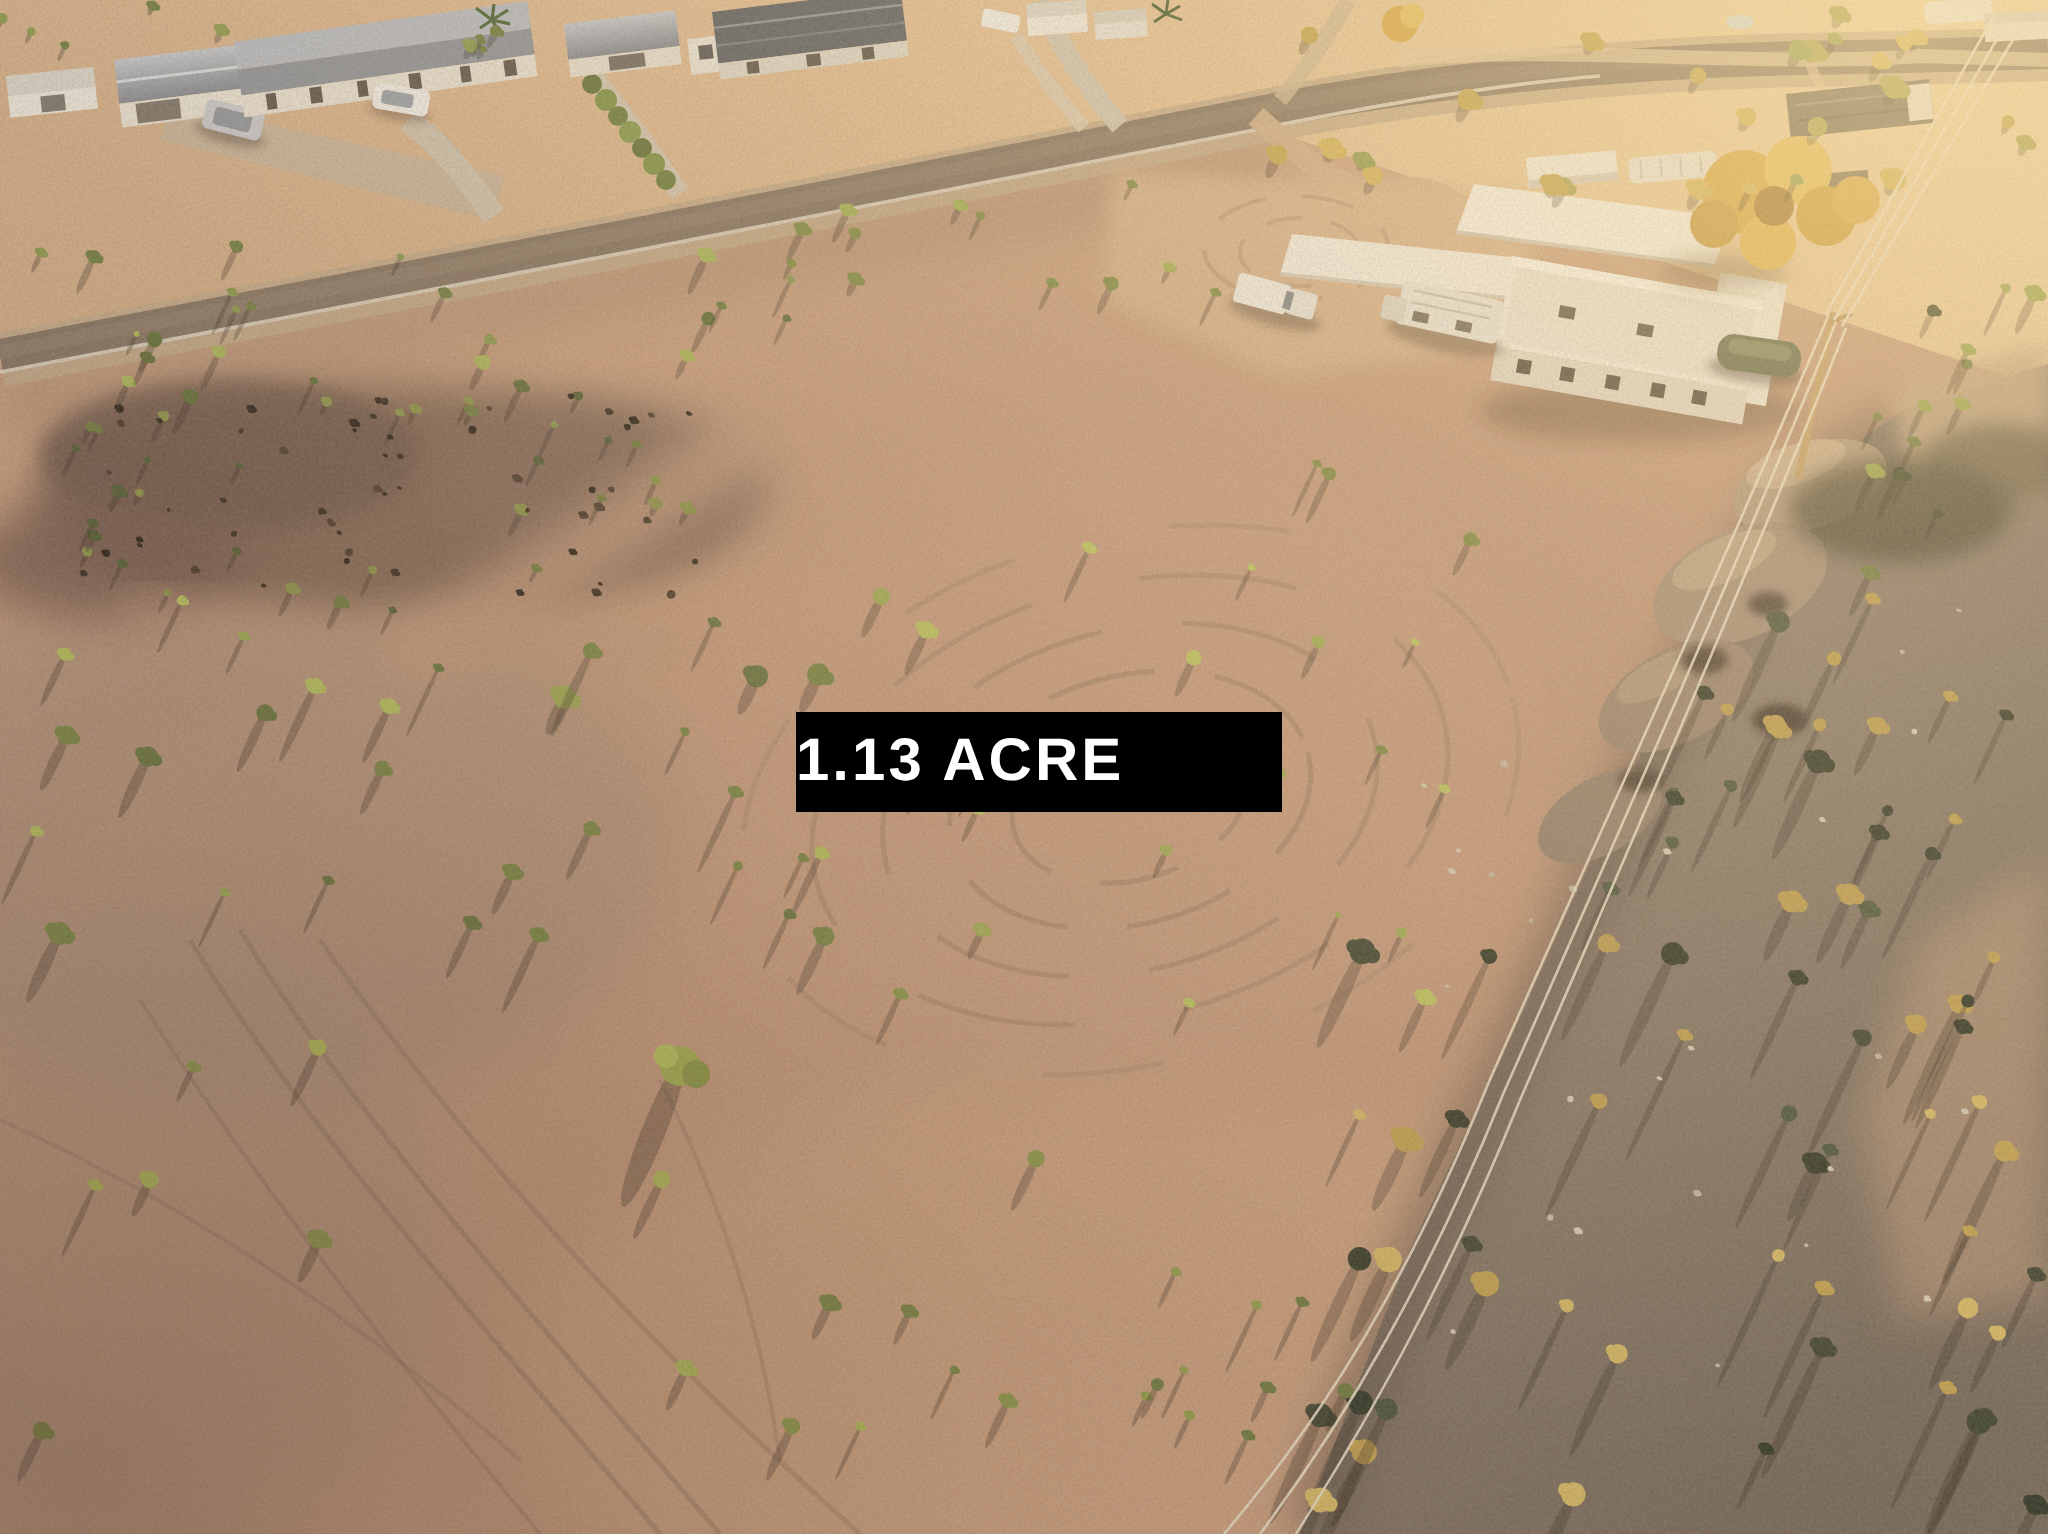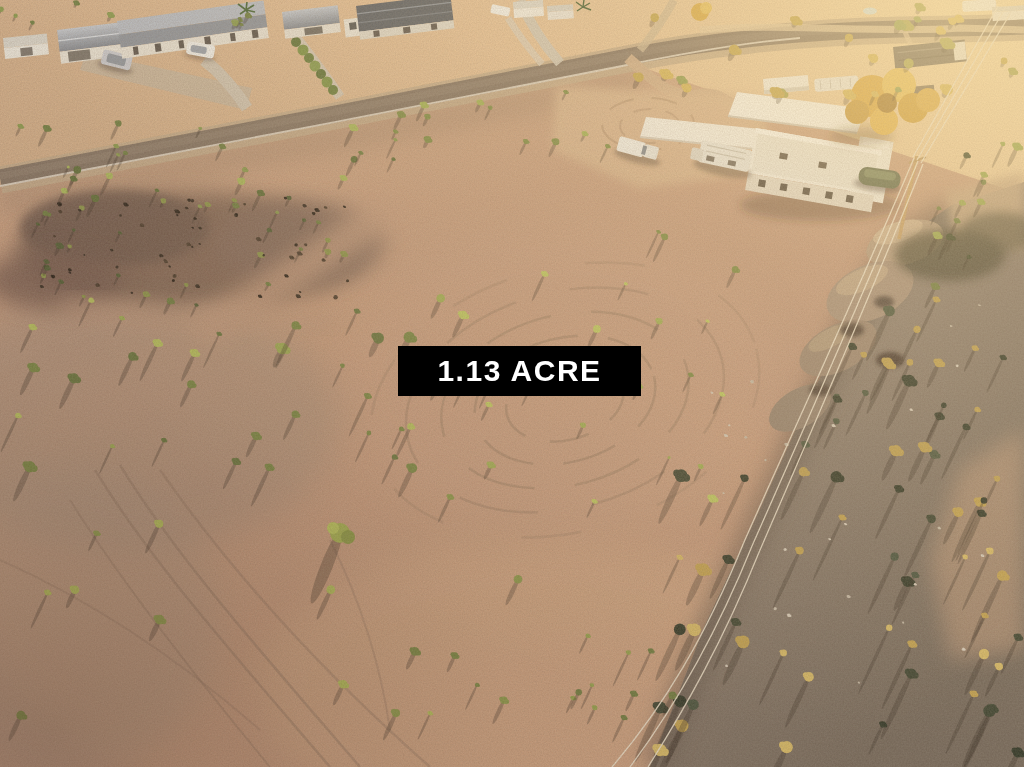--- a/index.html
+++ b/index.html
@@ -2,22 +2,22 @@
 <html><head>
 <meta charset="utf-8">
 <style>
   html,body{margin:0;padding:0;background:#222;}
   #stage{
     position:relative;width:1024px;height:767px;overflow:hidden;
     font-family:"Liberation Sans","DejaVu Sans",sans-serif;
   }
   #stage svg{position:absolute;left:0;top:0;display:block;}
   .banner{
-    position:absolute;left:398px;top:346px;width:243px;height:50px;
-    background:#000;color:#fff;display:flex;align-items:center;justify-content:center;
+    position:absolute;left:398px;top:356px;width:243px;height:50px;
+    background:#000;color:#fff;display:flex;align-items:center;justify-content:flex-start;
     font-weight:bold;font-size:30px;letter-spacing:1.5px;
   }
 </style>
 </head>
 <body>
 
 <div id="stage">
 
 <svg width="1024" height="767" viewBox="0 0 1024 767">
   <defs>

